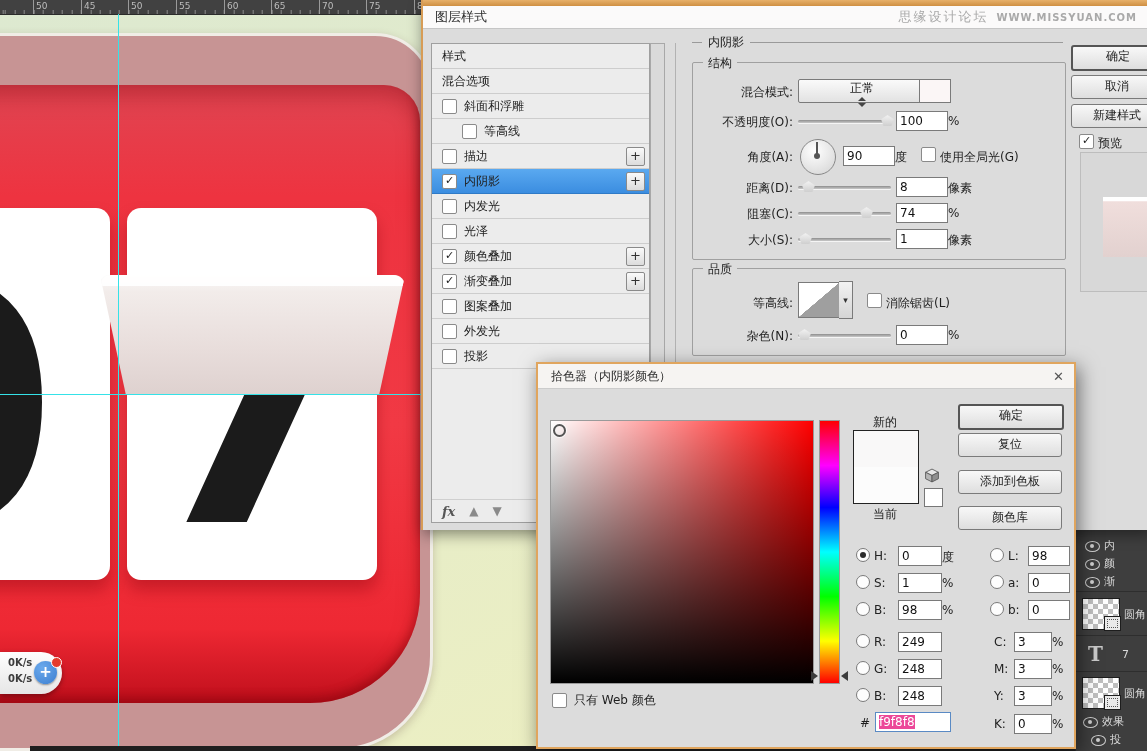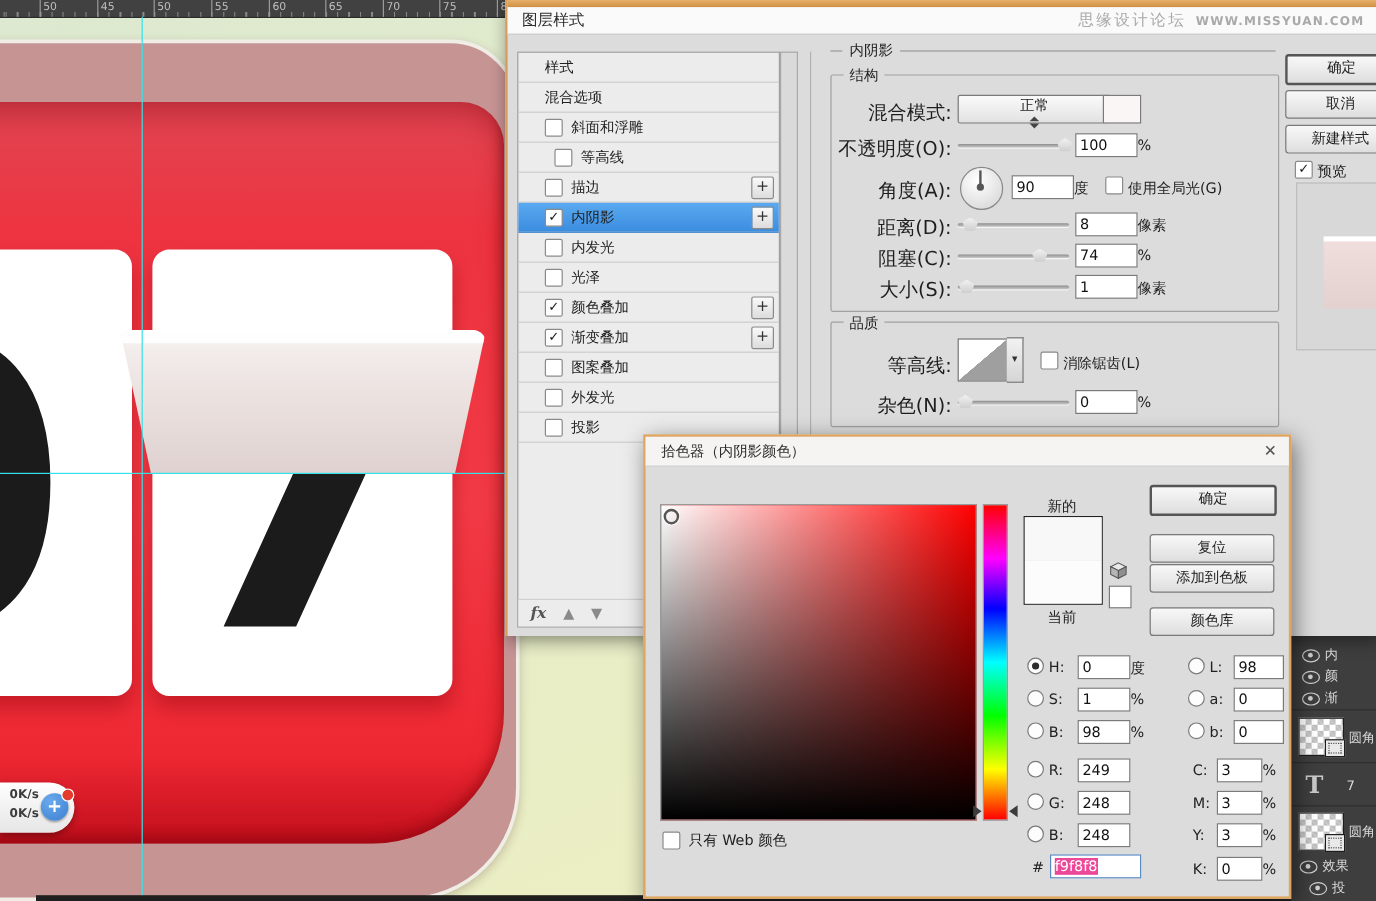--- a/index.html
+++ b/index.html
@@ -78,21 +78,21 @@
   .vbox.sm{width:28px;}
   .track{height:3px;background:linear-gradient(180deg,#8d8d8d,#c9c9c9);
     border-radius:2px;box-shadow:0 1px 0 #f5f5f5;}
   .thumb{position:absolute;top:-5px;width:13px;height:11px;
     clip-path:polygon(50% 0,100% 38%,80% 100%,20% 100%,0 38%);
     background:linear-gradient(180deg,#f2f2f2,#cfcfcf);
     filter:drop-shadow(0 0 1px #666);}
   .grouplabel{position:absolute;top:-8px;left:10px;background:#dcdcdc;padding:0 5px;font-size:12px;}
   .groupbox{border:1px solid #a0a0a0;border-radius:2px;}
   .lbl{font-size:12px;color:#1e1e1e;}
-  .r-lbl{position:absolute;text-align:right;font-size:16px;color:#1e1e1e;}
+  .r-lbl{position:absolute;text-align:right;font-size:12px;color:#1e1e1e;}
   .updown{display:inline-flex;flex-direction:column;gap:2px;align-items:center;}
   .tri-up{width:0;height:0;border-left:4px solid transparent;border-right:4px solid transparent;
     border-bottom:4px solid #444;}
   .tri-dn{width:0;height:0;border-left:4px solid transparent;border-right:4px solid transparent;
     border-top:4px solid #444;}
 
   
   .ls-dialog{left:421px;top:0;width:726px;height:530px;background:#dcdcdc;z-index:10;
     border-left:2px solid #d79c56;box-shadow:2px 4px 14px rgba(0,0,0,.45);}
   .ls-topbar{position:absolute;left:0;top:0;width:100%;height:6px;
@@ -100,21 +100,21 @@
   .ls-titlebar{position:absolute;left:0;top:6px;width:100%;height:22px;background:#fbfafa;
     border-bottom:1px solid #c6c6c6;display:flex;align-items:center;justify-content:space-between;}
   .ls-title{margin-left:12px;font-size:13px;color:#2e2e2e;}
   .watermark{margin-right:12px;color:#a9a9a9;display:flex;align-items:baseline;gap:8px;}
   .watermark .site{font-size:13px;letter-spacing:2px;}
   .watermark .url{font-size:10px;font-weight:bold;text-transform:uppercase;letter-spacing:1px;}
 
   .style-list{position:absolute;left:8px;top:43px;width:217px;height:478px;background:#ececec;
     border:1px solid #9f9f9f;}
   .ls-item{height:24px;border-bottom:1px solid #cdcdcd;display:flex;align-items:center;
-    padding-left:22px;position:relative;font-size:12px;}
+    padding-left:10px;position:relative;font-size:12px;}
   .ls-item .cb{margin-right:7px;}
   .ls-item.indent{padding-left:30px;}
   .ls-item .plusbtn{position:absolute;right:4px;top:3px;width:17px;height:17px;
     background:linear-gradient(180deg,#fafafa,#dcdcdc);border:1px solid #8a8a8a;border-radius:2px;
     font-size:13px;line-height:15px;text-align:center;color:#333;}
   .ls-item.sel{background:linear-gradient(180deg,#5aa9f0,#3b8de0);border-bottom-color:#2f7ac6;}
   .fxbar{position:absolute;left:0;bottom:0;width:100%;height:22px;background:#ececec;
     border-top:1px solid #cfcfcf;display:flex;align-items:center;gap:14px;padding-left:10px;
     color:#8a8a8a;}
   .fxbar .fx{font-style:italic;font-weight:bold;font-family:"DejaVu Serif","Liberation Serif",serif;
@@ -468,21 +468,21 @@
   <span class="nc-label" style="left:314px;top:142px;">当前</span>
 
   <svg width="16" height="15" viewBox="0 0 14 14" style="position:absolute;left:386px;top:104px;">
     <polygon points="7,1 13,4 7,7 1,4" fill="#e8e8e8" stroke="#555" stroke-width="0.8"></polygon>
     <polygon points="1,4 7,7 7,13 1,10" fill="#b5b5b5" stroke="#555" stroke-width="0.8"></polygon>
     <polygon points="13,4 7,7 7,13 13,10" fill="#8f8f8f" stroke="#555" stroke-width="0.8"></polygon>
   </svg>
   <div class="mini-swatch"></div>
 
   <div class="btn default picker-btn" style="top:40px;">确定</div>
-  <div class="btn picker-btn" style="top:69px;margin-top:12px;">复位</div>
+  <div class="btn picker-btn" style="top:69px;">复位</div>
   <div class="btn picker-btn" style="top:106px;">添加到色板</div>
   <div class="btn picker-btn" style="top:142px;">颜色库</div>
 
   <div class="fld-row" style="left:318px;top:182px;width:120px;">
     <span class="radio on" style="position:absolute;left:0;top:2px;"></span>
     <span class="tag">H:</span>
     <input class="vbox sm" style="left: 42px; width: 36px;" value="0">
     <span class="unit" style="left:86px;">度</span>
   </div>
   <div class="fld-row" style="left:318px;top:209px;width:120px;">

